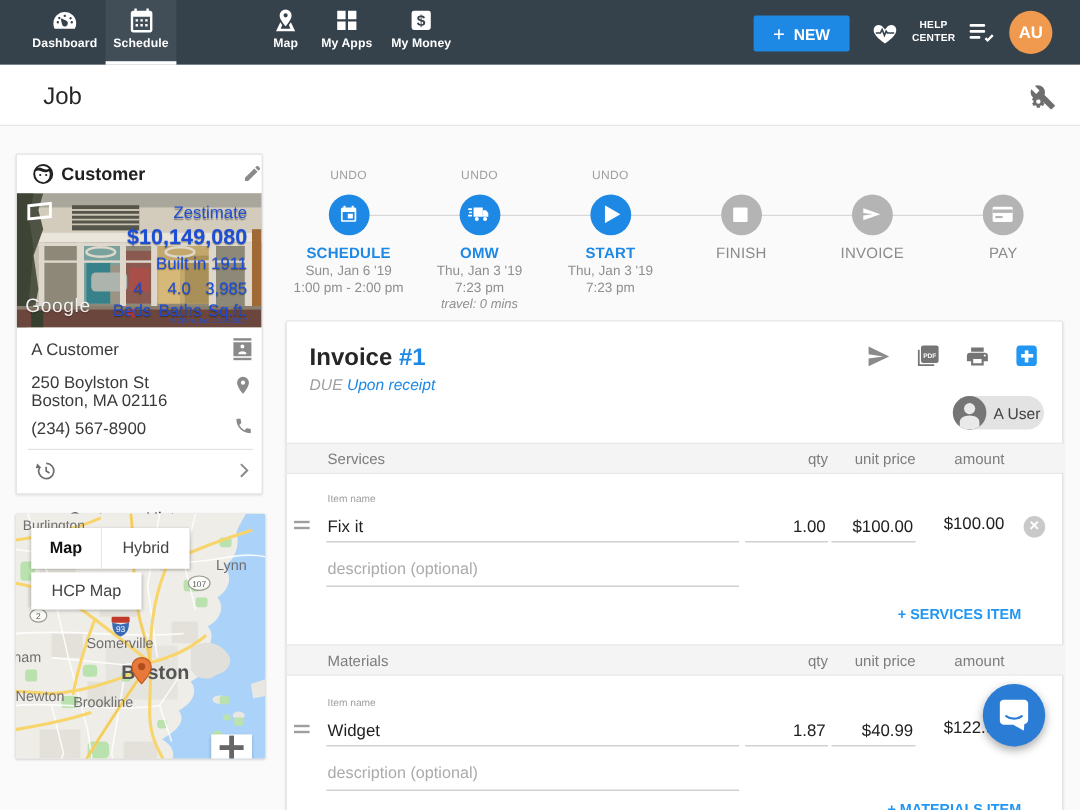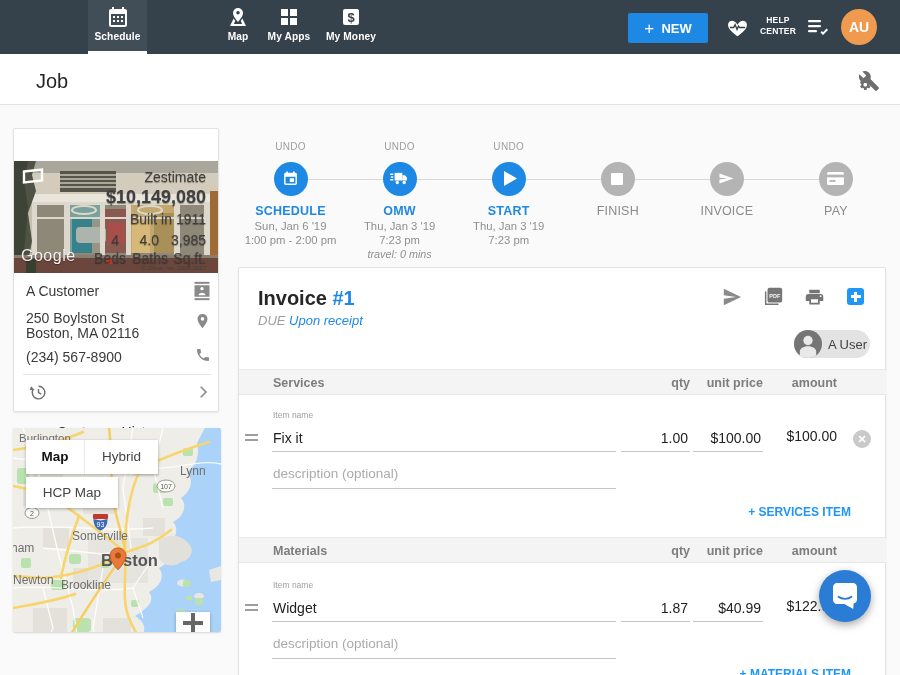--- a/index.html
+++ b/index.html
@@ -33,21 +33,21 @@
 
   
   .card { position:absolute; background:#fff; border:1px solid #e3e3e3; border-radius:2px;
     box-shadow:0 1px 2px rgba(0,0,0,0.08); }
 
   
   #custcard { left:13px; top:128px; width:206px; height:284px; }
   #custhdr { position:absolute; left:0; top:0; width:100%; height:32px; }
   #custhdr .t { position:absolute; left:37px; top:8px; font-size:15px; font-weight:bold; color:#212121; }
   #photo { position:absolute; left:0; top:32px; width:204px; height:112px; overflow:hidden; background:#c9c2b2; }
-  .ovl { position:absolute; color:#404040; text-shadow:0 1px 1px rgba(0,0,0,.4); white-space:nowrap; }
+  .ovl { position:absolute; color:#1d4ed8; text-shadow:0 1px 1px rgba(0,0,0,.4); white-space:nowrap; }
   #cinfo { position:absolute; left:0; top:144px; width:100%; font-size:14px; color:#3a3a3a; }
   #chist { position:absolute; left:0; top:245px; width:100%; height:38px; }
 
   
   #mapcard { left:13px; top:428px; width:208px; height:204px; background:#eceae4; border:none;
     box-shadow:0 1px 2px rgba(0,0,0,0.15); overflow:hidden; }
 
   
   #timeline { position:absolute; left:238px; top:128px; width:648px; height:130px; }
   .tl-line { position:absolute; top:51px; height:1px; background:#d7d7d7; }
@@ -64,21 +64,21 @@
   .step .d2 { position:absolute; top:106px; width:100%; font-size:11.3px; color:#8f8f8f; }
   .step .d3 { position:absolute; top:120px; width:100%; font-size:10.8px; color:#8f8f8f; font-style:italic; }
 
   
   #invcard { left:238px; top:267px; width:648px; height:420px; border-radius:2px; }
   #invtitle { position:absolute; left:19px; top:19px; font-size:20px; font-weight:bold; color:#262626; }
   #invtitle .num { color:#1e88e5; }
   #invdue { position:absolute; left:19px; top:45px; font-size:13px; color:#9e9e9e;font-style:italic; }
   #invdue a { color:#1e88e5; text-decoration:none; }
   .secbar { position:absolute; left:0; width:648px; height:26px; background:#f4f4f4;
-    border-top:1px solid #e8e8e8; border-bottom:1px solid #e8e8e8; font-size:12.5px; color:#7d7d7d;font-weight:bold; }
+    border-top:1px solid #e8e8e8; border-bottom:1px solid #e8e8e8; font-size:12.5px; color:#7d7d7d; }
   .secbar .n { position:absolute; left:34px; top:6px; }
   .colqty { position:absolute; top:6px; right:197px; }
   .colup  { position:absolute; top:6px; right:124px; }
   .colam  { position:absolute; top:6px; right:50px;  }
   .ulin { position:absolute; height:1px; background:#c6c6c6; }
   .lbl-tiny { position:absolute; font-size:8.5px; color:#9e9e9e; }
   .iname { position:absolute; font-size:14px; color:#212121; }
   .ival { position:absolute; font-size:14px; color:#212121; text-align:right; }
   .idesc { position:absolute; font-size:13.5px; color:#ababab; }
   .addlink { position:absolute; right:34px; font-size:12px; font-weight:bold; color:#2196f3; }
@@ -93,20 +93,28 @@
 
   
   #chat { position:absolute; left:819px; top:570px; width:52px; height:52px; border-radius:50%;
     background:#2a7cd5; box-shadow:0 3px 8px rgba(0,0,0,.35); }
 </style>
 </head>
 <body>
 <div id="app">
 
   <div id="nav">
+    <div class="tab" style="left:24px; width:60px;">
+      <span class="ticon"><svg width="24" height="24" viewBox="0 0 24 24">
+            <path fill="#fff" d="M12 5a9.5 9.5 0 00-9.5 9.5c0 1.6.4 3.2 1.1 4.5h16.8a9.6 9.6 0 001.1-4.5A9.5 9.5 0 0012 5z"></path>
+            <path fill="#35414b" d="M12 7.2a1 1 0 110 2 1 1 0 010-2zM6.6 9.4a1 1 0 111.4 1.4 1 1 0 01-1.4-1.4zm10.8 0a1 1 0 11-1.4 1.4 1 1 0 011.4-1.4zM5.2 13.5a1 1 0 112 0 1 1 0 01-2 0zm11.6 0a1 1 0 112 0 1 1 0 01-2 0z"></path>
+            <path fill="#35414b" d="M13.6 16.4a2.2 2.2 0 01-3.4-.2c-.5-.7-1.2-3.7-1.5-5.2-.1-.4.3-.7.7-.6 1.4.6 4.2 1.8 4.7 2.5.8 1 .5 2.6-.5 3.5z"></path>
+          </svg></span>
+      <span class="tlabel">Dashboard</span>
+    </div>
     <div class="tab active" style="left:88px; width:59px;">
       <span class="ticon"><svg width="24" height="24" viewBox="0 0 24 24">
             <path fill="#fff" d="M19 4h-1V2h-2v2H8V2H6v2H5c-1.1 0-2 .9-2 2v14c0 1.1.9 2 2 2h14c1.1 0 2-.9 2-2V6c0-1.1-.9-2-2-2zm0 16H5V9h14v11zM7 11h2v2H7zm4 0h2v2h-2zm4 0h2v2h-2zM7 15h2v2H7zm4 0h2v2h-2zm4 0h2v2h-2z"></path>
           </svg></span>
       <span class="tlabel">Schedule</span>
     </div>
     <div class="tab" style="left:217px; width:42px;">
       <span class="ticon"><svg width="24" height="24" viewBox="0 0 24 24">
             <path fill="#fff" d="M12 3a5 5 0 00-5 5c0 3.5 5 9 5 9s5-5.5 5-9a5 5 0 00-5-5zm0 6.5A1.5 1.5 0 1112 6a1.5 1.5 0 010 3.5zM7.6 13.5L4 21h16l-3.6-7.4-1.6 2.2L16 19H8l1.2-3.2z"></path>
           </svg></span>
@@ -152,20 +160,31 @@
     <span class="abs" style="left:858px; top:69px;"></span>
     <svg class="abs" style="left:858px; top:15px;" width="22" height="24" viewBox="0 0 24 24">
         <path fill="#6e6e6e" d="M22.7 19l-9.1-9.1c.9-2.3.4-5-1.5-6.9-2-2-5-2.4-7.4-1.3L9 6 6 9 1.6 4.7C.4 7.1.9 10.1 2.9 12.1c1.9 1.9 4.6 2.4 6.9 1.5l9.1 9.1c.4.4 1 .4 1.4 0l2.3-2.3c.5-.4.5-1 .1-1.4z"></path>
         <g transform="translate(1,9) scale(0.58)">
           <path fill="#6e6e6e" d="M19.4 13c0-.3.1-.6.1-1s0-.7-.1-1l2.1-1.6c.2-.2.2-.4.1-.6l-2-3.5c-.1-.2-.4-.3-.6-.2l-2.5 1c-.5-.4-1.1-.7-1.7-1L14.4 2c0-.2-.2-.4-.5-.4h-4c-.2 0-.4.2-.5.4l-.4 2.7c-.6.2-1.1.6-1.7 1l-2.5-1c-.2-.1-.5 0-.6.2l-2 3.5c-.1.2-.1.4.1.6L4.5 11c0 .3-.1.6-.1 1s0 .7.1 1l-2.1 1.6c-.2.2-.2.4-.1.6l2 3.5c.1.2.4.3.6.2l2.5-1c.5.4 1.1.7 1.7 1l.4 2.6c0 .2.2.4.5.4h4c.2 0 .4-.2.5-.4l.4-2.6c.6-.2 1.2-.6 1.7-1l2.5 1c.2.1.5 0 .6-.2l2-3.5c.1-.2.1-.4-.1-.6L19.4 13zM12 15.5A3.5 3.5 0 1112 8.5a3.5 3.5 0 010 7z"></path>
         </g>
       </svg>
   </div>
 
   <div class="card" id="custcard">
+    <div id="custhdr">
+      <svg class="abs" style="left:12px; top:6px;" width="20" height="20" viewBox="0 0 24 24">
+          <path fill="#212121" d="M12 2a10 10 0 100 20 10 10 0 000-20zm0 2c2.2 0 4.2.9 5.7 2.4-.6.8-1.6 1.1-2.7 1.1-1.3 0-2.5-.4-3.7-.9-1.1-.5-2.3-1-3.7-1-.7 0-1.4.1-2 .4C7 4.8 9.4 4 12 4zm0 16a8 8 0 01-8-8c0-1 .2-1.9.5-2.8.7-.5 1.5-.8 2.4-.8 1.1 0 2.1.4 3.2.9 1.2.5 2.6 1 4.2 1 1.3 0 2.5-.4 3.5-1.1.5 1 .8 2.1.8 3.3a8 8 0 01-8 8z"></path>
+          <circle cx="9" cy="13" r="1.1" fill="#212121"></circle>
+          <circle cx="15" cy="13" r="1.1" fill="#212121"></circle>
+        </svg>
+      <span class="t">Customer</span>
+      <svg class="abs" style="left:188px; top:7px;" width="17" height="17" viewBox="0 0 24 24">
+          <path fill="#8a8a8a" d="M3 17.25V21h3.75L17.8 9.94l-3.75-3.75L3 17.25zM20.7 7.04c.39-.39.39-1.02 0-1.41l-2.34-2.34a.996.996 0 00-1.41 0l-1.83 1.83 3.75 3.75 1.83-1.83z"></path>
+        </svg>
+    </div>
     <div id="photo">
       <svg width="204" height="112" viewBox="0 0 204 112">
 
         <rect x="0" y="0" width="204" height="112" fill="#c5bfae"></rect>
         <rect x="0" y="0" width="204" height="12" fill="#a9a79b"></rect>
         <rect x="0" y="12" width="204" height="22" fill="#d3ccbc"></rect>
 
         <rect x="46" y="10" width="56" height="21" fill="#55554b"></rect>
         <g stroke="#c9c2b0" stroke-width="1.6">
           <line x1="46" y1="14" x2="102" y2="14"></line>

